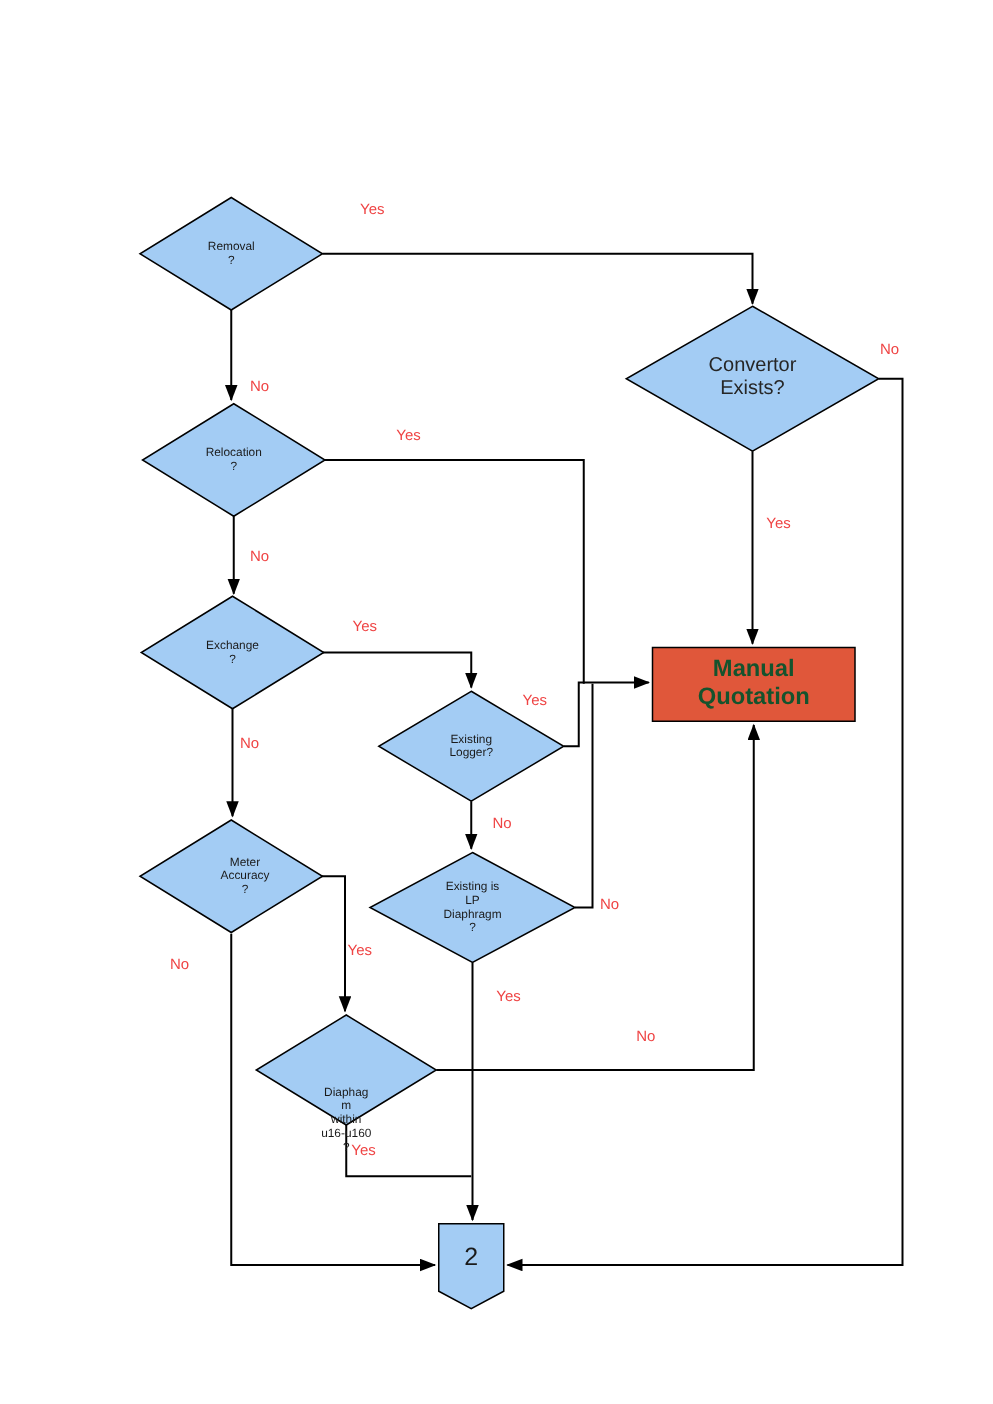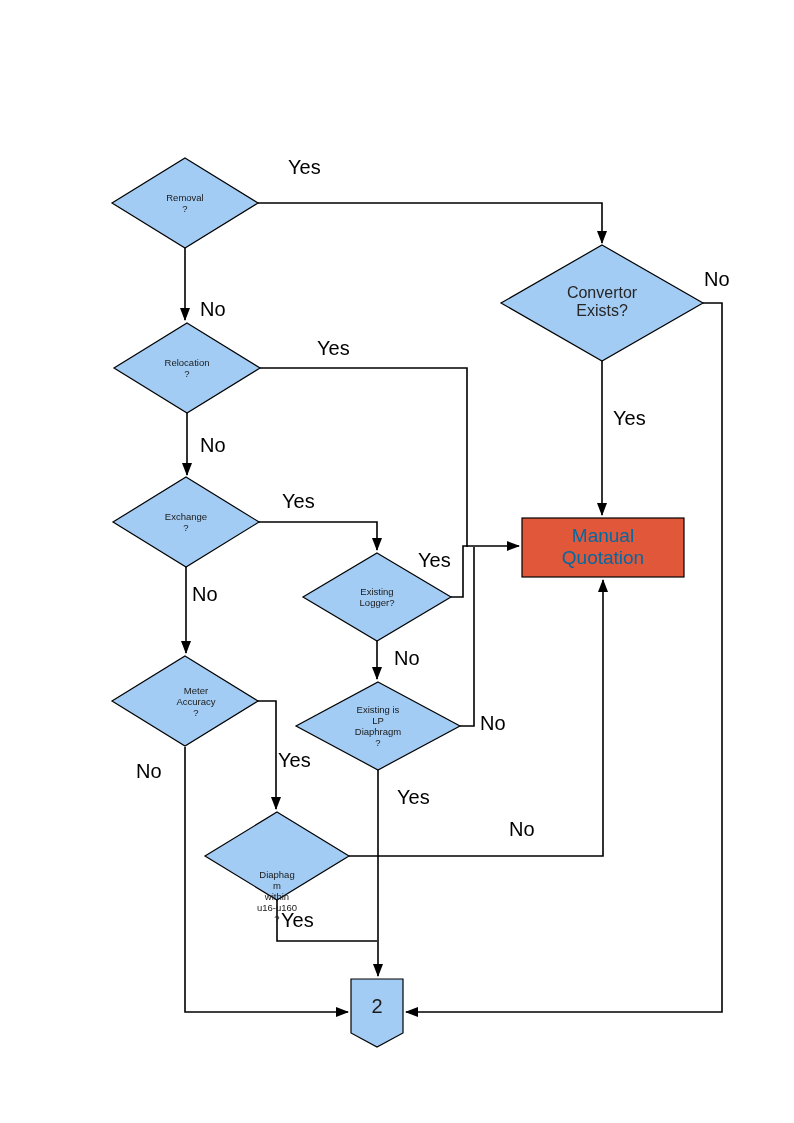--- a/index.html
+++ b/index.html
@@ -18,26 +18,26 @@
   .node-label {
     position: absolute;
     transform: translate(-50%, -50%);
     text-align: center;
     white-space: pre-line;
     color: #1a1a1a;
     font-size: 9.5px;
     line-height: 11px;
   }
   .node-label.md { font-size: 16px; line-height: 18px; color: #262626; }
-  .node-label.lg { font-size: 19px; line-height: 22px; color: #0369a1; }
+  .node-label.lg { font-size: 19px; line-height: 22px; color: #14532d; font-weight: bold; }
   .node-label.num { font-size: 20px; line-height: 20px; color: #1a1a1a; }
   .edge-label {
     position: absolute;
-    color: #000000;
-    font-size: 20px;
+    color: #ef4444;
+    font-size: 12px;
     line-height: 22px;
     white-space: nowrap;
   }
 </style>
 </head>
 <body>
 
 <div id="page">
 
   <svg id="diagram-svg" width="794" height="1123" viewBox="0 0 794 1123" xmlns="http://www.w3.org/2000/svg">

